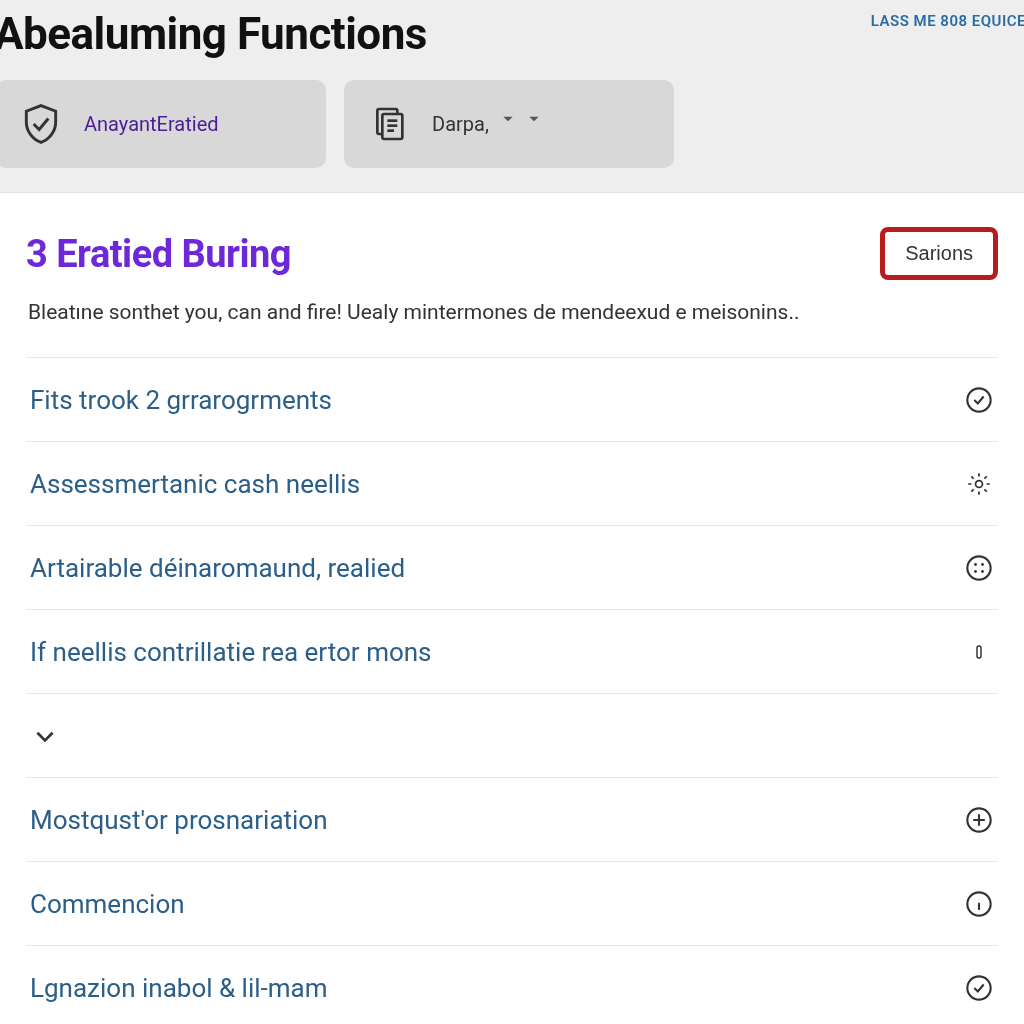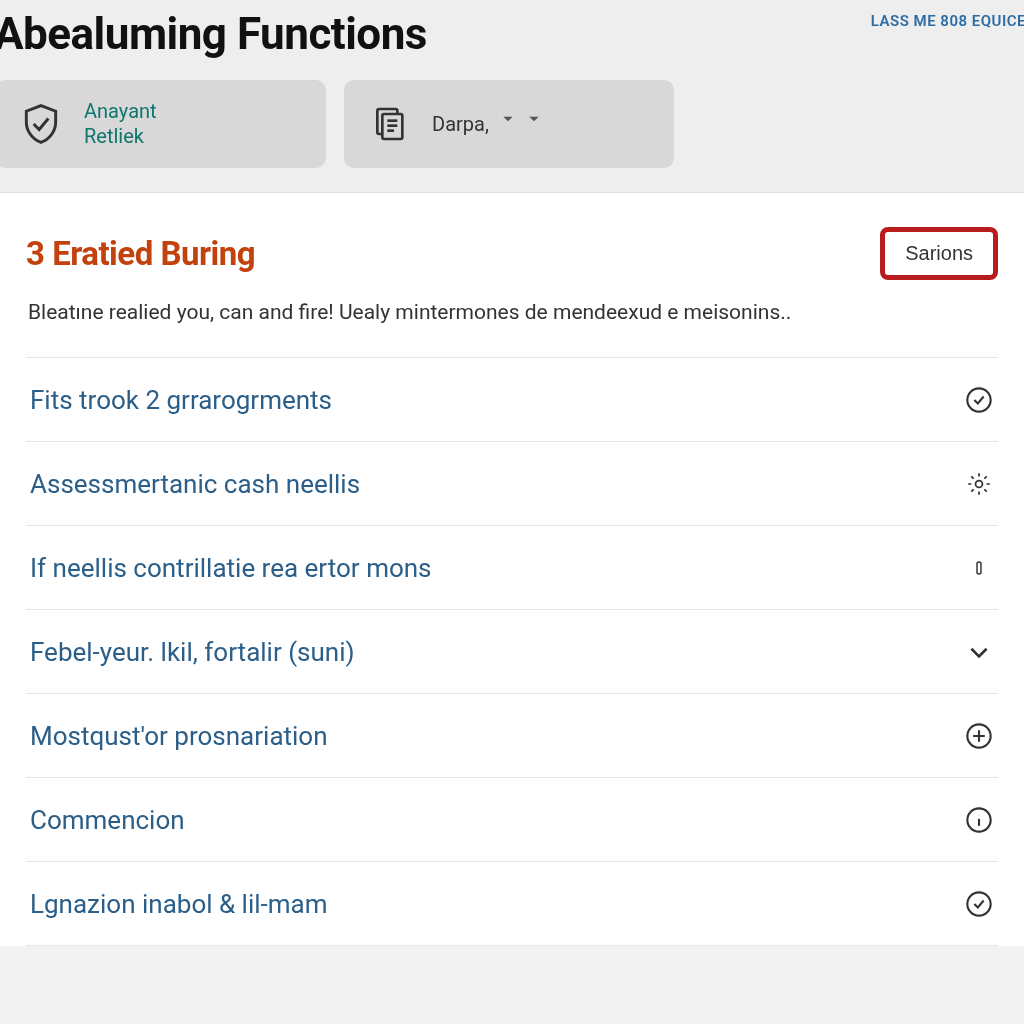--- a/index.html
+++ b/index.html
@@ -5,29 +5,29 @@
   * { box-sizing: border-box; margin: 0; padding: 0; }
   html, body { width: 1024px; height: 1024px; font-family: -apple-system, "Segoe UI", Roboto, Helvetica, Arial, sans-serif; background: #f2f2f2; color: #1a1a1a; overflow: hidden; }
   .header-region { background: #eeeeee; padding: 0 0 24px 0; border-bottom: 1px solid #e0e0e0; }
   .title-row { display: flex; justify-content: space-between; align-items: flex-start; padding: 8px 2px 20px 0; }
   .page-title { font-size: 44px; font-weight: 700; letter-spacing: -0.5px; color: #111; margin-left: -6px; }
   .header-link { font-size: 15px; font-weight: 600; color: #2b6ca3; letter-spacing: 0.5px; margin-right: -4px; margin-top: 4px; }
   .pills-row { display: flex; gap: 18px; padding: 0 0 0 0; }
   .pill { flex: 0 0 330px; height: 88px; background: #d8d8d8; border-radius: 10px; display: flex; align-items: center; padding: 0 22px; gap: 20px; cursor: pointer; }
   .pill:first-child { margin-left: -4px; }
   .pill-icon { width: 46px; height: 46px; display: flex; align-items: center; justify-content: center; color: #333; }
-  .pill-text { display: flex; flex-direction: column; font-size: 20px; color: #0f766e; line-height: 1.25; }
+  .pill-text { display: flex; flex-direction: row; font-size: 20px; color: #4c1d95; line-height: 1.25; }
   .pill-text .l1 { font-weight: 400; }
   .pill-text .l2 { font-weight: 400; }
   .pill-caret { margin-left: 6px; color: #555; }
   .pill-label-row { display: flex; align-items: flex-start; gap: 6px; font-size: 20px; color: #333; }
 
   .content-region { background: #ffffff; padding: 34px 26px 0 26px; }
   .section-head { display: flex; justify-content: space-between; align-items: center; margin-bottom: 18px; }
-  .section-title { font-size: 33px; font-weight: 700; color: #c2410c; letter-spacing: -0.5px; }
+  .section-title { font-size: 38px; font-weight: 700; color: #6d28d9; letter-spacing: -0.5px; }
   .section-button { font-size: 20px; padding: 10px 20px; border: 5px solid #b91c1c; background: #fff; border-radius: 8px; color: #333; cursor: pointer; }
   .section-desc { font-size: 21px; color: #333; margin-bottom: 30px; line-height: 1.4; padding-left: 2px; }
   .list { border-top: 1px solid #e6e6e6; }
   .row { display: flex; justify-content: space-between; align-items: center; height: 84px; border-bottom: 1px solid #e6e6e6; padding: 0 4px; cursor: pointer; }
   .row-label { font-size: 26px; color: #2b5e88; }
   .row-icon { width: 30px; height: 30px; display: flex; align-items: center; justify-content: center; color: #333; }
   svg { display: block; }
 </style>
 </head>
 <body>
@@ -41,21 +41,21 @@
 
     <div class="pill">
       <span class="pill-icon">
         <svg viewBox="0 0 24 24" width="44" height="44" fill="none" stroke="currentColor" stroke-width="1.6">
           <path d="M12 2 L20 5 V11 C20 16 16.5 20.5 12 22 C7.5 20.5 4 16 4 11 V5 Z"></path>
           <path d="M8 12 L11 15 L16 9"></path>
         </svg>
       </span>
       <span class="pill-text">
         <span class="l1">Anayant</span>
-        <span class="l2">Retliek</span>
+        <span class="l2">Eratied</span>
       </span>
     </div>
 
     <div class="pill">
       <span class="pill-icon">
         <svg viewBox="0 0 24 24" width="40" height="40" fill="none" stroke="currentColor" stroke-width="1.6">
           <rect x="5" y="3" width="12" height="15" rx="1"></rect>
           <rect x="8" y="6" width="12" height="15" rx="1" fill="#d8d8d8"></rect>
           <line x1="11" y1="10" x2="17" y2="10"></line>
           <line x1="11" y1="13" x2="17" y2="13"></line>
@@ -79,21 +79,21 @@
 
 
   </div>
 </div>
 
 <div class="content-region">
   <div class="section-head">
     <h2 class="section-title">3 Eratied Buring</h2>
     <button class="section-button">Sarions</button>
   </div>
-  <p class="section-desc">Bleatıne realied you, can and fire! Uealy mintermones de mendeexud e meisonins..</p>
+  <p class="section-desc">Bleatıne sonthet you, can and fire! Uealy mintermones de mendeexud e meisonins..</p>
 
   <div class="list">
 
     <div class="row">
       <span class="row-label">Fits trook 2 grrarogrments</span>
       <span class="row-icon">
         <svg viewBox="0 0 24 24" width="28" height="28" fill="none" stroke="currentColor" stroke-width="1.8">
             <circle cx="12" cy="12" r="10"></circle>
             <path d="M8 12 L11 15 L16 9"></path>
           </svg>
@@ -103,32 +103,43 @@
     <div class="row">
       <span class="row-label">Assessmertanic cash neellis</span>
       <span class="row-icon">
         <svg viewBox="0 0 24 24" width="26" height="26" fill="none" stroke="currentColor" stroke-width="1.6">
           <circle cx="12" cy="12" r="3.2"></circle>
           <path d="M12 2v3M12 19v3M2 12h3M19 12h3M4.9 4.9l2.1 2.1M17 17l2.1 2.1M4.9 19.1l2.1-2.1M17 7l2.1-2.1"></path>
         </svg>
       </span>
     </div>
 
+    <div class="row">
+      <span class="row-label">Artairable déinaromaund, realied</span>
+      <span class="row-icon">
+        <svg viewBox="0 0 24 24" width="28" height="28" fill="none" stroke="currentColor" stroke-width="1.8">
+          <circle cx="12" cy="12" r="10"></circle>
+          <circle cx="9" cy="9" r="1.2" fill="currentColor" stroke="none"></circle>
+          <circle cx="15" cy="9" r="1.2" fill="currentColor" stroke="none"></circle>
+          <circle cx="9" cy="15" r="1.2" fill="currentColor" stroke="none"></circle>
+          <circle cx="15" cy="15" r="1.2" fill="currentColor" stroke="none"></circle>
+        </svg>
+      </span>
+    </div>
 
     <div class="row">
       <span class="row-label">If neellis contrillatie rea ertor mons</span>
       <span class="row-icon">
         <svg viewBox="0 0 24 24" width="16" height="30" fill="none" stroke="currentColor" stroke-width="2.2">
           <rect x="9" y="3" width="6" height="18" rx="3"></rect>
         </svg>
       </span>
     </div>
 
     <div class="row">
-      <span class="row-label">Febel-yeur. lkil, fortalir (suni)</span>
       <span class="row-icon">
         <svg viewBox="0 0 24 24" width="26" height="26" fill="none" stroke="currentColor" stroke-width="2.4">
             <path d="M5 9 L12 16 L19 9"></path>
           </svg>
       </span>
     </div>
 
     <div class="row">
       <span class="row-label">Mostqust'or prosnariation</span>
       <span class="row-icon">

